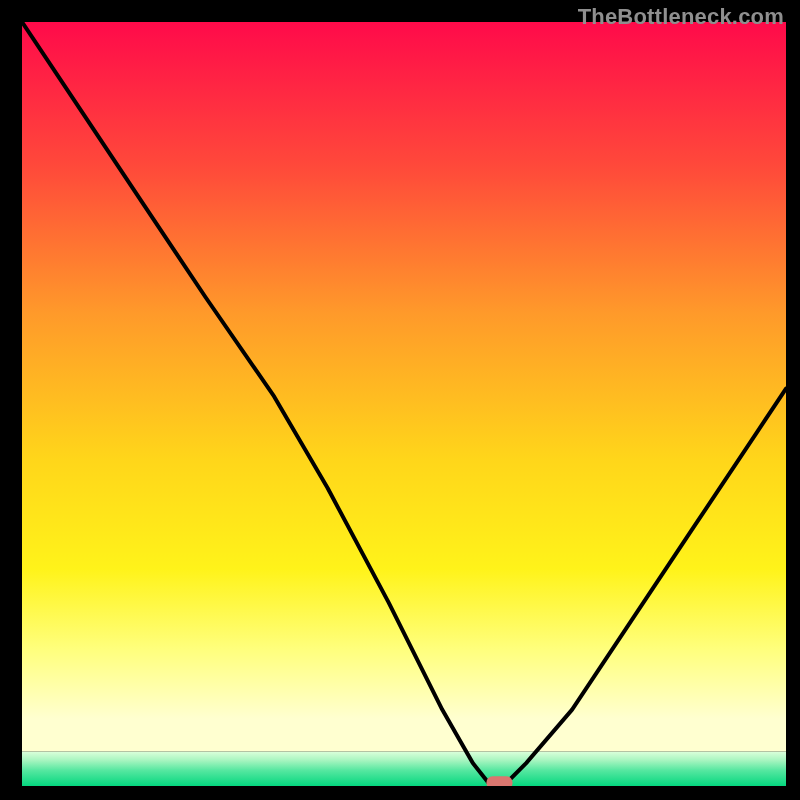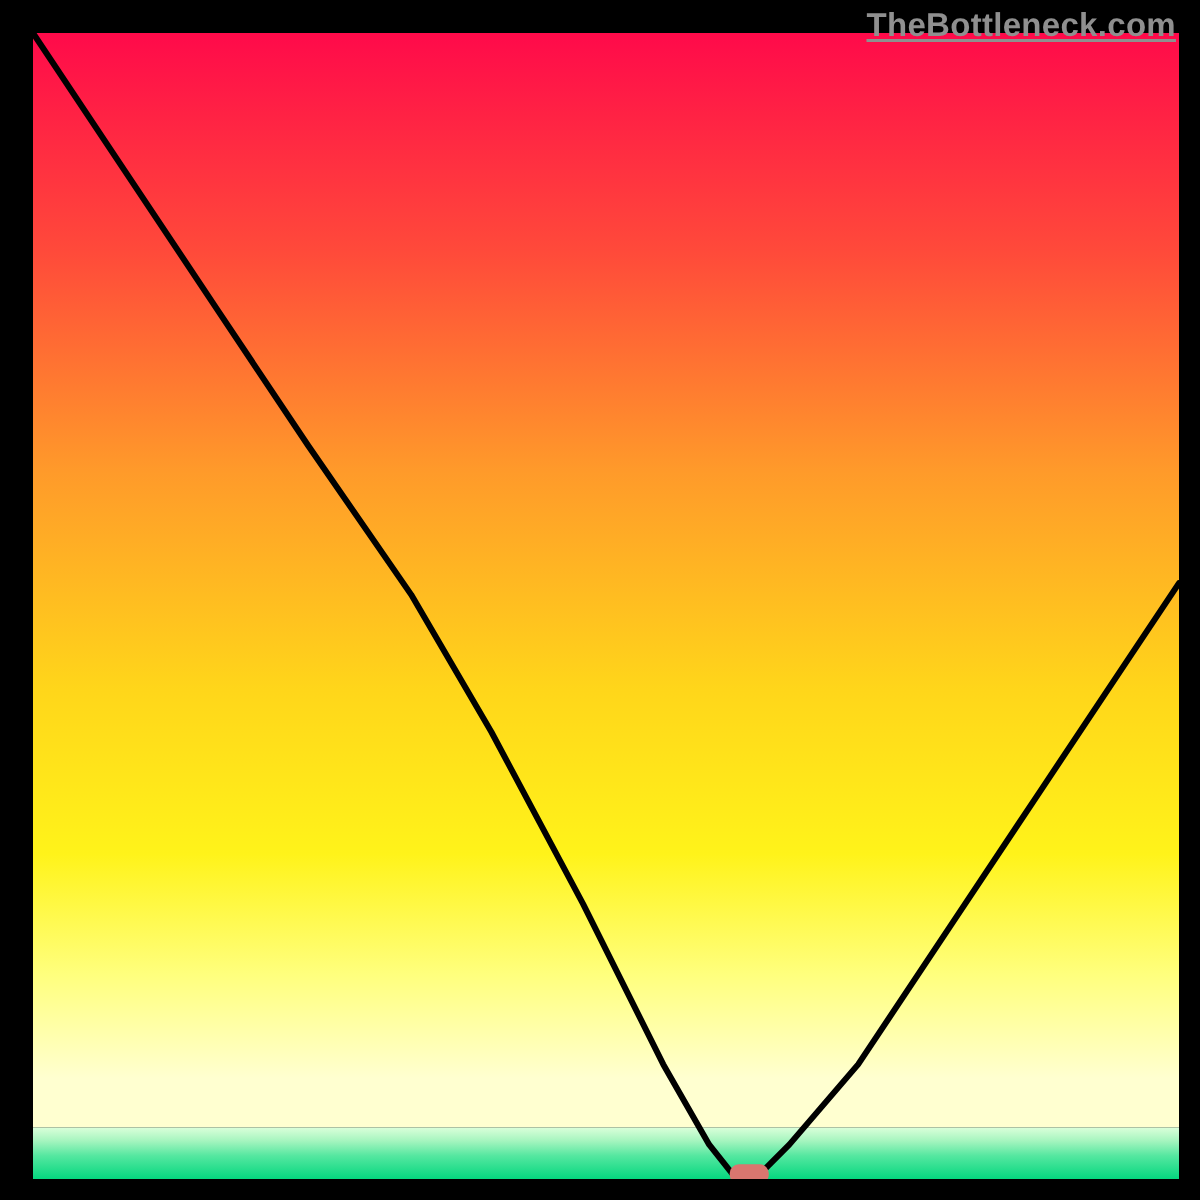--- a/index.html
+++ b/index.html
@@ -27,21 +27,20 @@
   .watermark {
     position: absolute;
     top: 4px;
     right: 16px;
     font-family: Arial, Helvetica, sans-serif;
     font-size: 22px;
     font-weight: 600;
     color: #8f8f8f;
     letter-spacing: 0.2px;
     user-select: none;
-    text-decoration: underline;
   }
   svg { display: block; }
 </style>
 </head>
 <body>
 
 <div class="stage">
 
   <div class="plot">
     <svg id="chart-svg" viewBox="0 0 764 764" width="764" height="764">

